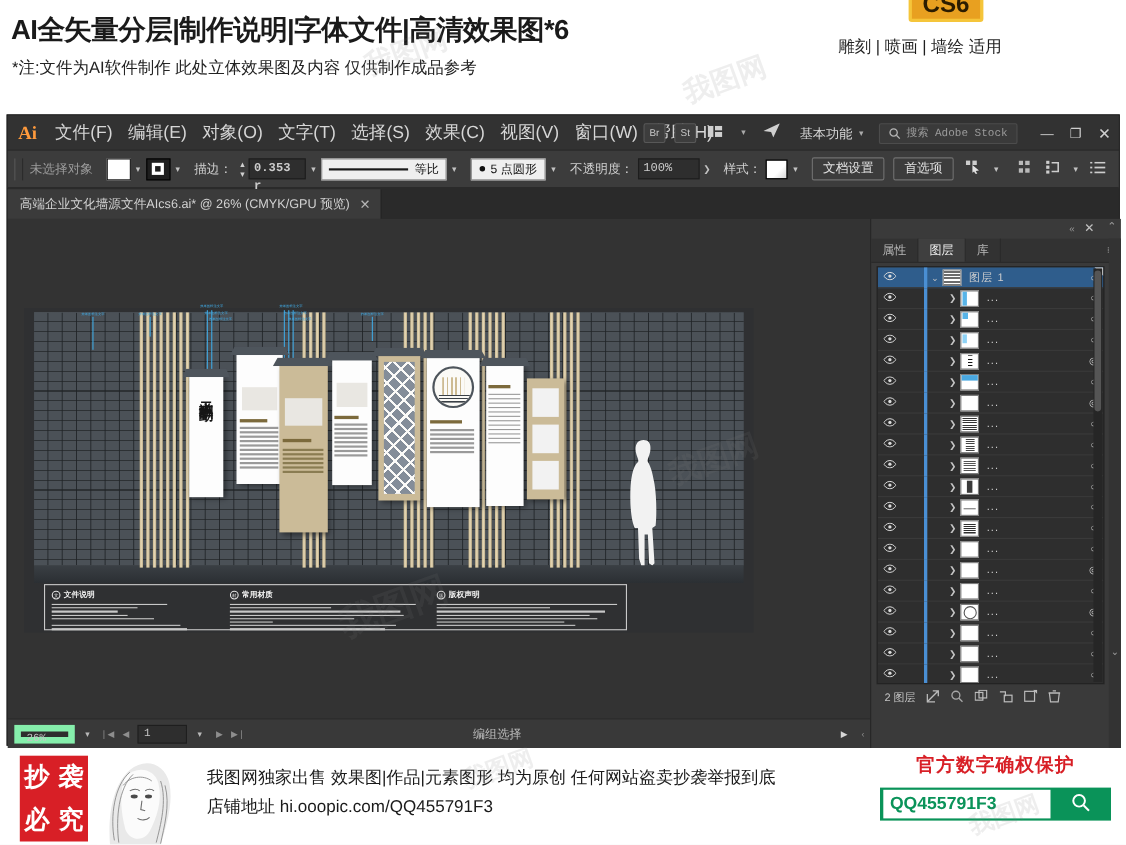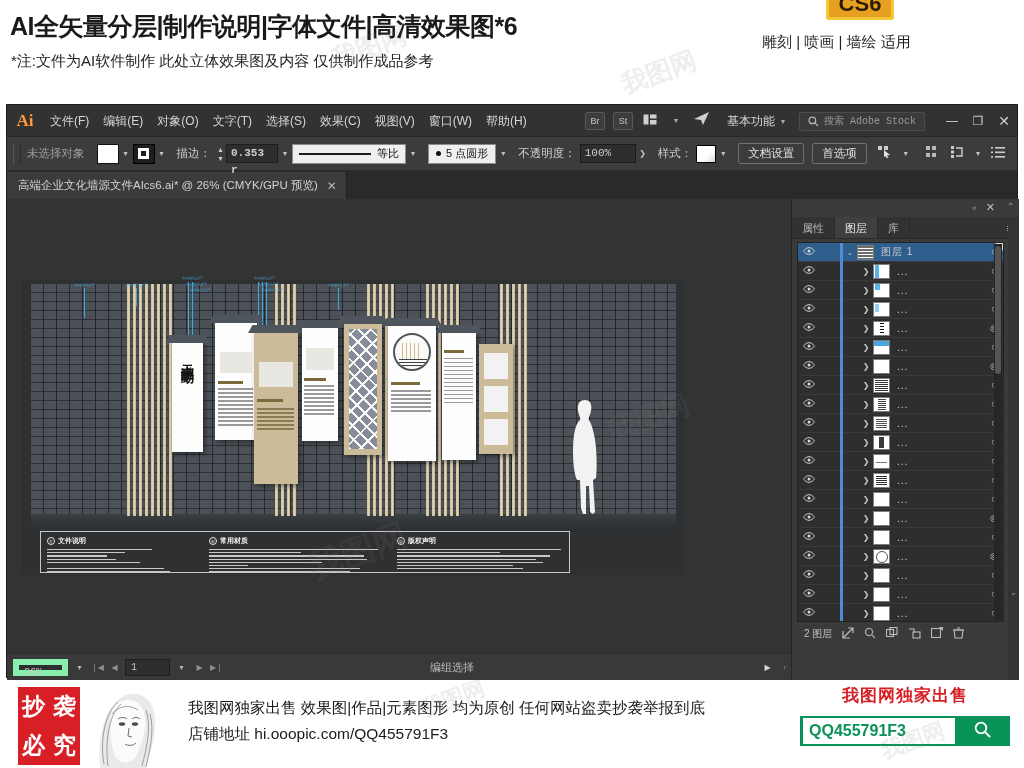--- a/index.html
+++ b/index.html
@@ -53,21 +53,21 @@
     position: relative; height: 32px; background: #323232;
     border-bottom: 1px solid #262626;
     display: flex; align-items: center;
   }
   .ai-logo {
     width: 36px; text-align: center;
     color: #ff9a3c; font-size: 17px; font-weight: bold;
     font-family: "Liberation Serif", serif;
   }
   .menu-item {
-    padding: 0 7px; font-size: 12px; color: #d6d6d6;
+    padding: 0 7px; font-size: 16px; color: #d6d6d6;
     line-height: 32px; cursor: default; white-space: nowrap;
   }
   .mb-right { position: absolute; right: 0; top: 0; height: 32px; display: flex; align-items: center; }
   .sq-btn {
     width: 20px; height: 18px; margin: 0 4px;
     border: 1px solid #585858; border-radius: 2px;
     background: #3d3d3d; color: #c8c8c8;
     font-size: 9px; text-align: center; line-height: 17px;
   }
   .ico-btn {
@@ -1138,21 +1138,21 @@
           <path d="M41 44 L40 52 L44 53"></path>
           <path d="M37 60 C40 62 45 62 48 59"></path>
         </g>
       </svg>
     </div>
     <div class="foot-lines">
       <div>我图网独家出售 效果图|作品|元素图形 均为原创 任何网站盗卖抄袭举报到底</div>
       <div>店铺地址 hi.ooopic.com/QQ455791F3</div>
     </div>
     <div class="rightbox">
-      <div class="rb-title">我图网独家出售</div>
+      <div class="rb-title">官方数字确权保护</div>
       <div class="rb-search">
         <div class="rb-input">QQ455791F3</div>
         <div class="rb-go">
           <svg width="17" height="17" viewBox="0 0 17 17">
               <circle cx="7" cy="7" r="5.3" fill="none" stroke="#ffffff" stroke-width="1.8"></circle>
               <line x1="11" y1="11" x2="16" y2="16" stroke="#ffffff" stroke-width="1.8"></line>
             </svg>
         </div>
       </div>
     </div>

